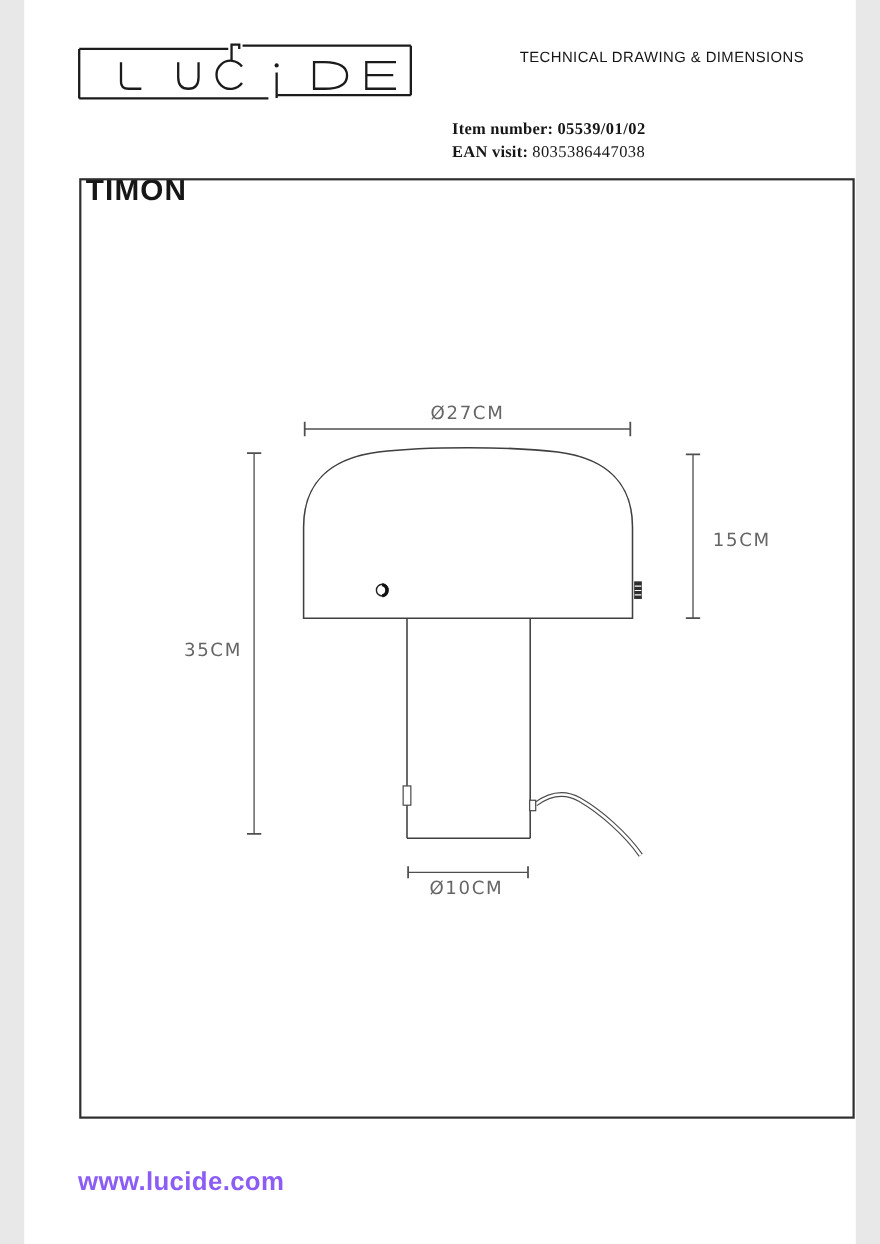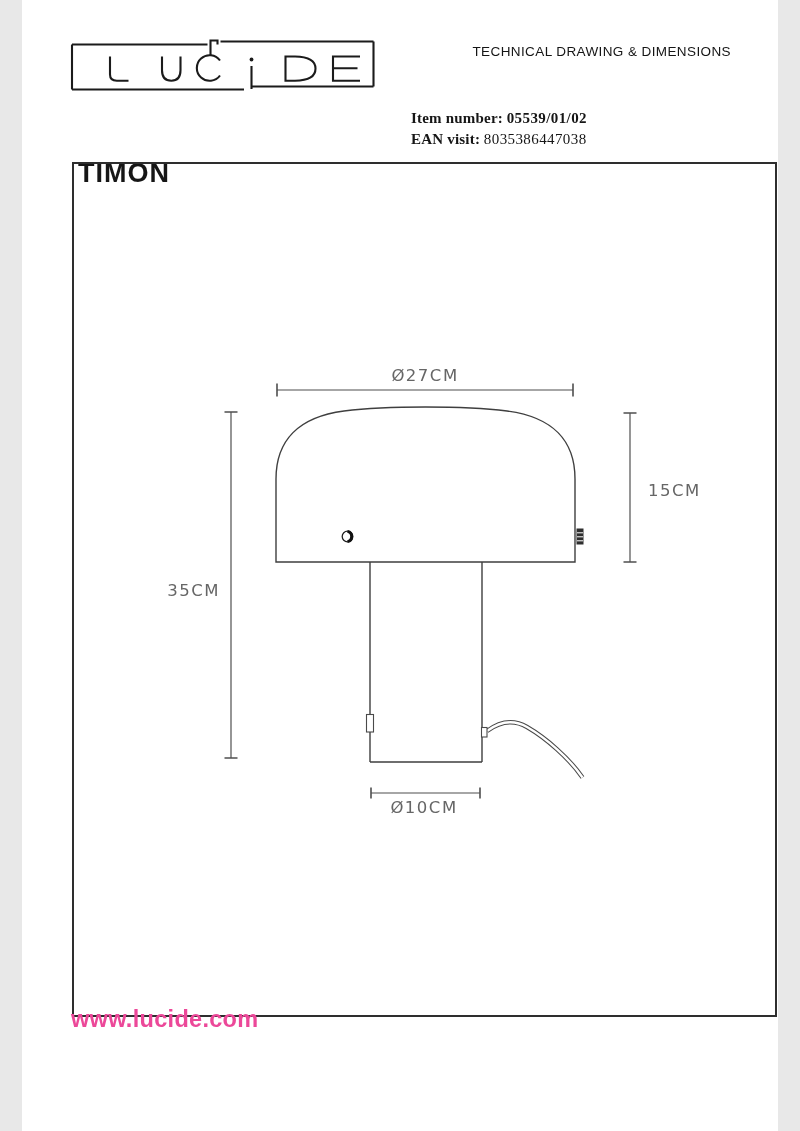--- a/index.html
+++ b/index.html
@@ -38,23 +38,23 @@
     font-family:"DejaVu Sans", sans-serif;
     font-size:16.5px;letter-spacing:1.5px;
     fill:#666666;
   }
   
   .footer-note{
     top:1035px;left:48px;
     font-size:16.5px;font-weight:bold;letter-spacing:.2px;
   }
   .website{
-    top:1006px;left:49px;
+    top:1061px;left:49px;
     font-size:23.5px;font-weight:bold;letter-spacing:.3px;
-    color:#ec4899;text-decoration:none;
+    color:#8b5cf6;text-decoration:none;
   }
 </style>
 </head>
 <body>
 
 <div class="page">
 
   <svg class="abs" style="top:35px;left:48px;" width="305" height="62" viewBox="0 0 305 62">
     <title>LUCIDE</title>
     <g fill="none" stroke="#1b1b1b" stroke-width="2.1">

